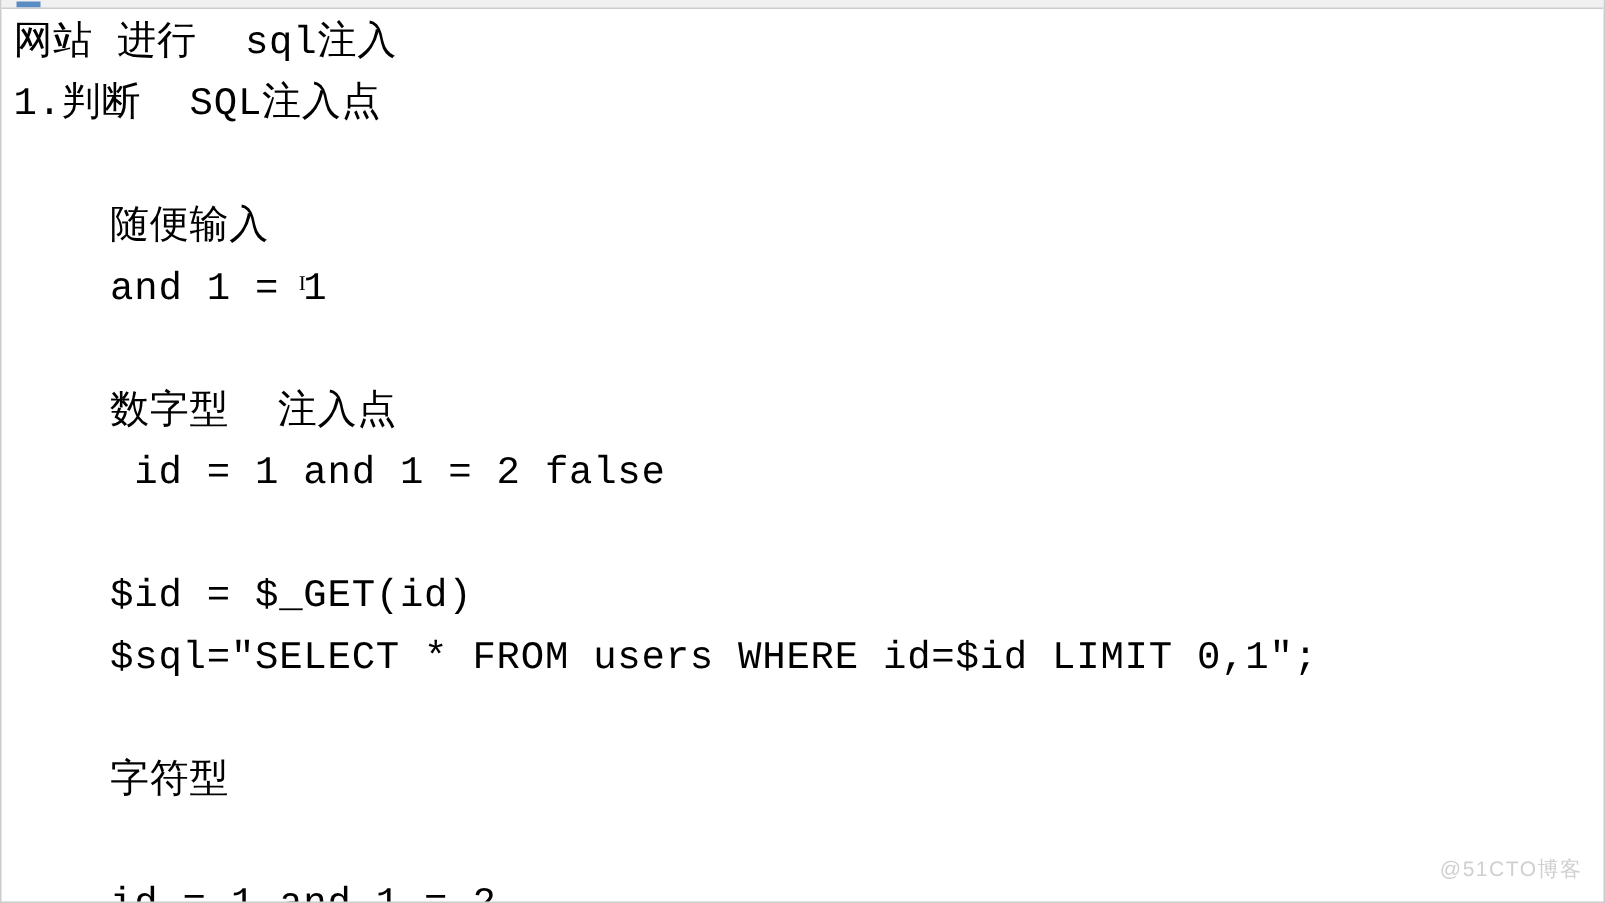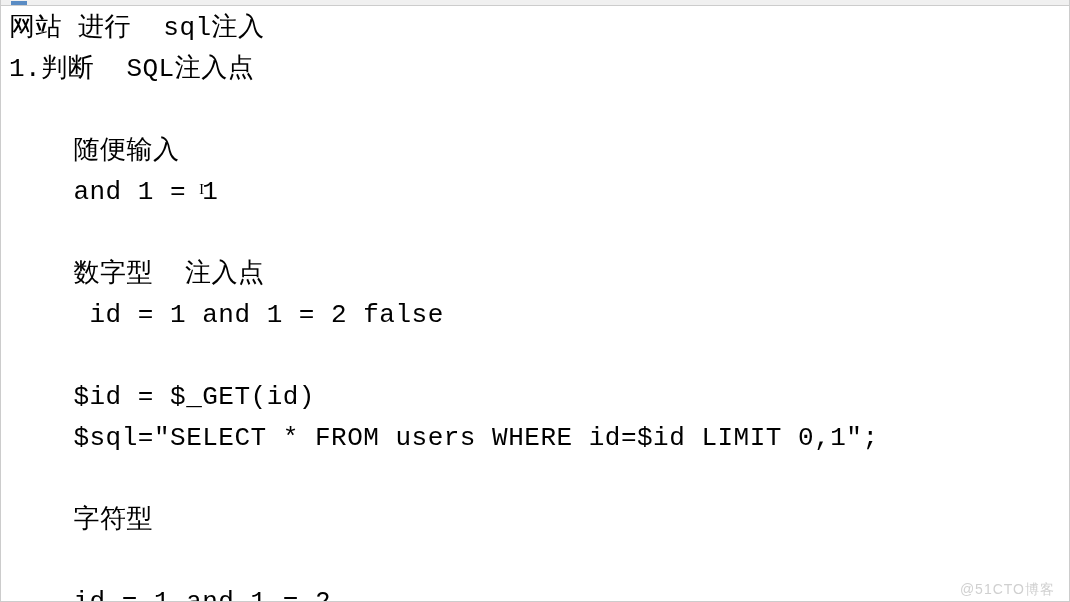--- a/index.html
+++ b/index.html
@@ -59,21 +59,21 @@
       font-size: 14px;
       position: absolute;
       bottom: -3px;
       left: -3px;
       font-family: serif;
       color: #000;
     }
     .watermark {
       position: absolute;
       right: 14px;
-      bottom: 2px;
+      bottom: 12px;
       font-size: 14px;
       color: #d0d0d0;
       font-family: sans-serif;
       letter-spacing: 1px;
     }
   </style>
 </head>
 <body>
 
 <div class="toolbar">

